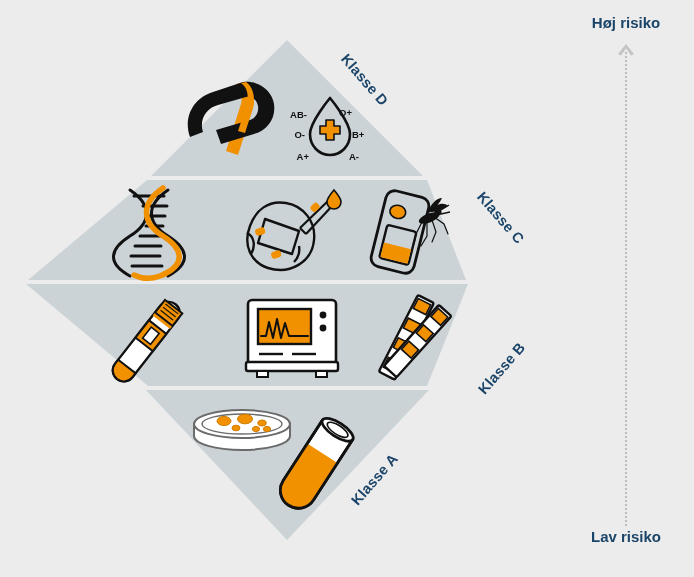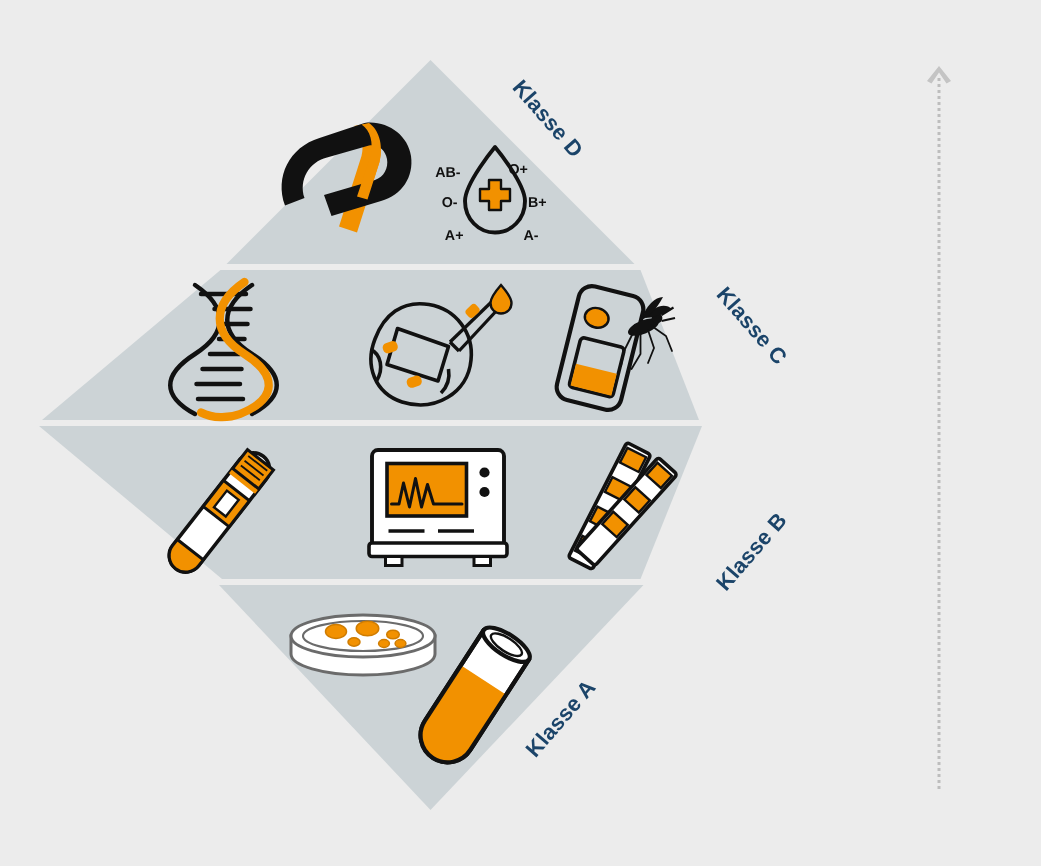--- a/index.html
+++ b/index.html
@@ -224,19 +224,21 @@
       </g>
     </g>
   </svg>
 
   <div class="klasse" id="klasse-d">Klasse D</div>
   <div class="klasse" id="klasse-c">Klasse C</div>
   <div class="klasse" id="klasse-b">Klasse B</div>
   <div class="klasse" id="klasse-a">Klasse A</div>
 
   <div id="risk-axis">
+    <div class="risk-text" id="risk-high">Høj risiko</div>
     <svg id="risk-arrow" viewBox="0 0 20 16">
       <path d="M10,2 L18,12 L15,13.6 L10,6.4 L5,13.6 L2,12 Z" fill="#c4c4c4"></path>
     </svg>
     <div id="risk-line"></div>
+    <div class="risk-text" id="risk-low">Lav risiko</div>
   </div>
 
 </div>
 
 </body></html>

